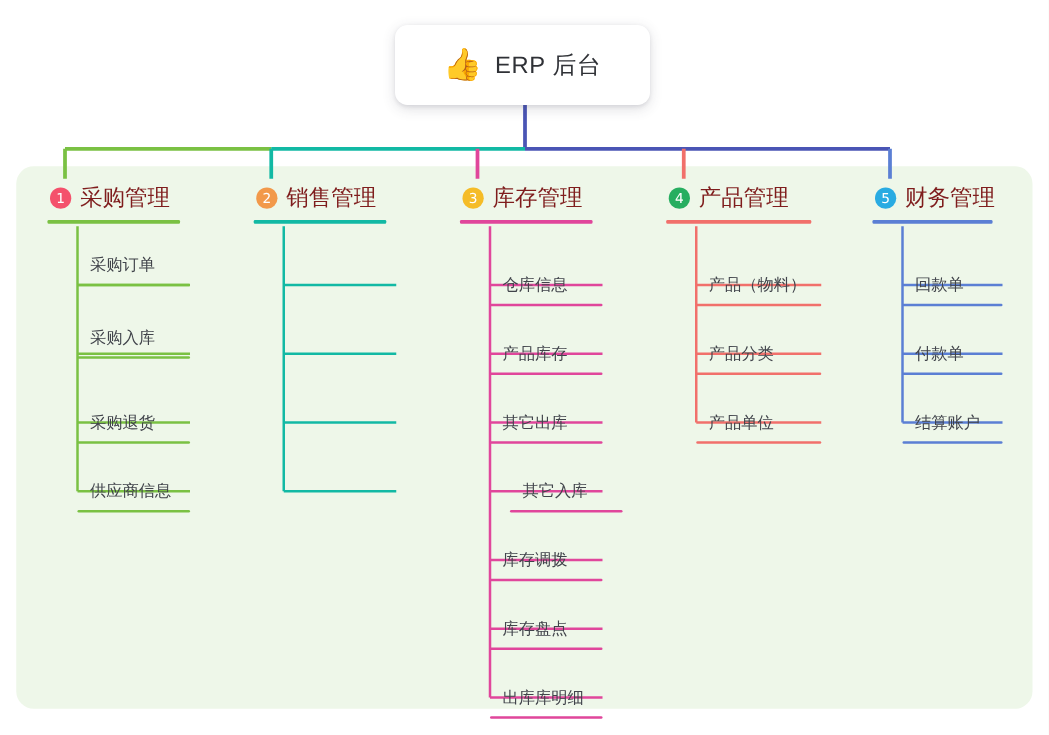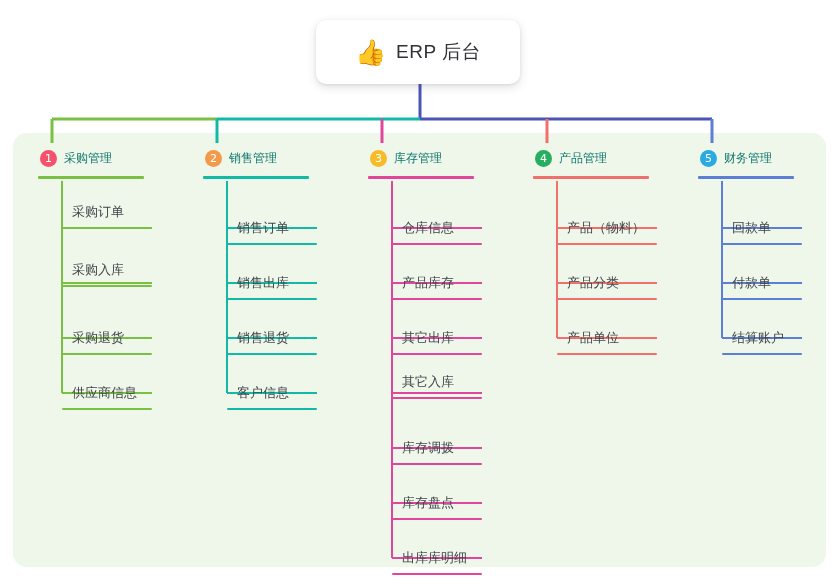--- a/index.html
+++ b/index.html
@@ -44,21 +44,21 @@
   #wires{position:absolute;left:0;top:0;width:839px;height:588px;z-index:3;pointer-events:none;}
 
   
   .col{position:absolute;top:146px;z-index:4;}
   .col-head{display:flex;align-items:center;gap:7px;height:24px;padding-left:2px;}
   .badge{
     width:17px;height:17px;border-radius:50%;
     color:#fff;font-size:11px;line-height:17px;text-align:center;
     flex:0 0 auto;font-family:"DejaVu Sans",sans-serif;
   }
-  .col-title{font-size:12px;color:#0f766e;white-space:nowrap;}
+  .col-title{font-size:18px;color:#7f1d1d;white-space:nowrap;}
   .head-rule{height:3px;margin-top:6px;border-radius:1px;}
 
   .leaves{position:relative;margin-top:0;}
   .leaf{position:absolute;left:24px;}
   .leaf-label{
     font-size:13px;color:#41444b;white-space:nowrap;
     padding-left:10px;padding-bottom:6px;
   }
   .leaf-rule{height:2px;border-radius:1px;}
 </style>
@@ -139,59 +139,41 @@
             <div class="leaf-rule" style="background: rgb(122, 193, 67);"></div>
           </div>
         </div>
       </div>
       <div class="col" style="left: 203px; width: 164px;">
         <div class="col-head">
           <span class="badge" style="background: rgb(242, 153, 74);">2</span>
           <span class="col-title">销售管理</span>
         </div>
         <div class="head-rule" style="background: rgb(18, 185, 164); width: 106px;"></div>
-        <div class="leaves" style="height: 220px;">
-          <div class="leaf" style="top: 40px; width: 90px;">
-            <div class="leaf-label">销售订单</div>
-            <div class="leaf-rule" style="background: rgb(18, 185, 164);"></div>
-          </div>
-          <div class="leaf" style="top: 95px; width: 90px;">
-            <div class="leaf-label">销售出库</div>
-            <div class="leaf-rule" style="background: rgb(18, 185, 164);"></div>
-          </div>
-          <div class="leaf" style="top: 150px; width: 90px;">
-            <div class="leaf-label">销售退货</div>
-            <div class="leaf-rule" style="background: rgb(18, 185, 164);"></div>
-          </div>
-          <div class="leaf" style="top: 205px; width: 90px;">
-            <div class="leaf-label">客户信息</div>
-            <div class="leaf-rule" style="background: rgb(18, 185, 164);"></div>
-          </div>
-        </div>
       </div>
       <div class="col" style="left: 368px; width: 164px;">
         <div class="col-head">
           <span class="badge" style="background: rgb(245, 188, 39);">3</span>
           <span class="col-title">库存管理</span>
         </div>
         <div class="head-rule" style="background: rgb(224, 70, 155); width: 106px;"></div>
         <div class="leaves" style="height: 385px;">
           <div class="leaf" style="top: 40px; width: 90px;">
             <div class="leaf-label">仓库信息</div>
             <div class="leaf-rule" style="background: rgb(224, 70, 155);"></div>
           </div>
           <div class="leaf" style="top: 95px; width: 90px;">
             <div class="leaf-label">产品库存</div>
             <div class="leaf-rule" style="background: rgb(224, 70, 155);"></div>
           </div>
           <div class="leaf" style="top: 150px; width: 90px;">
             <div class="leaf-label">其它出库</div>
             <div class="leaf-rule" style="background: rgb(224, 70, 155);"></div>
           </div>
-          <div class="leaf" style="top: 194px; width: 90px;">
+          <div class="leaf" style="top: 205px; width: 90px; padding-left: 16px;">
             <div class="leaf-label">其它入库</div>
             <div class="leaf-rule" style="background: rgb(224, 70, 155);"></div>
           </div>
           <div class="leaf" style="top: 260px; width: 90px;">
             <div class="leaf-label">库存调拨</div>
             <div class="leaf-rule" style="background: rgb(224, 70, 155);"></div>
           </div>
           <div class="leaf" style="top: 315px; width: 90px;">
             <div class="leaf-label">库存盘点</div>
             <div class="leaf-rule" style="background: rgb(224, 70, 155);"></div>

